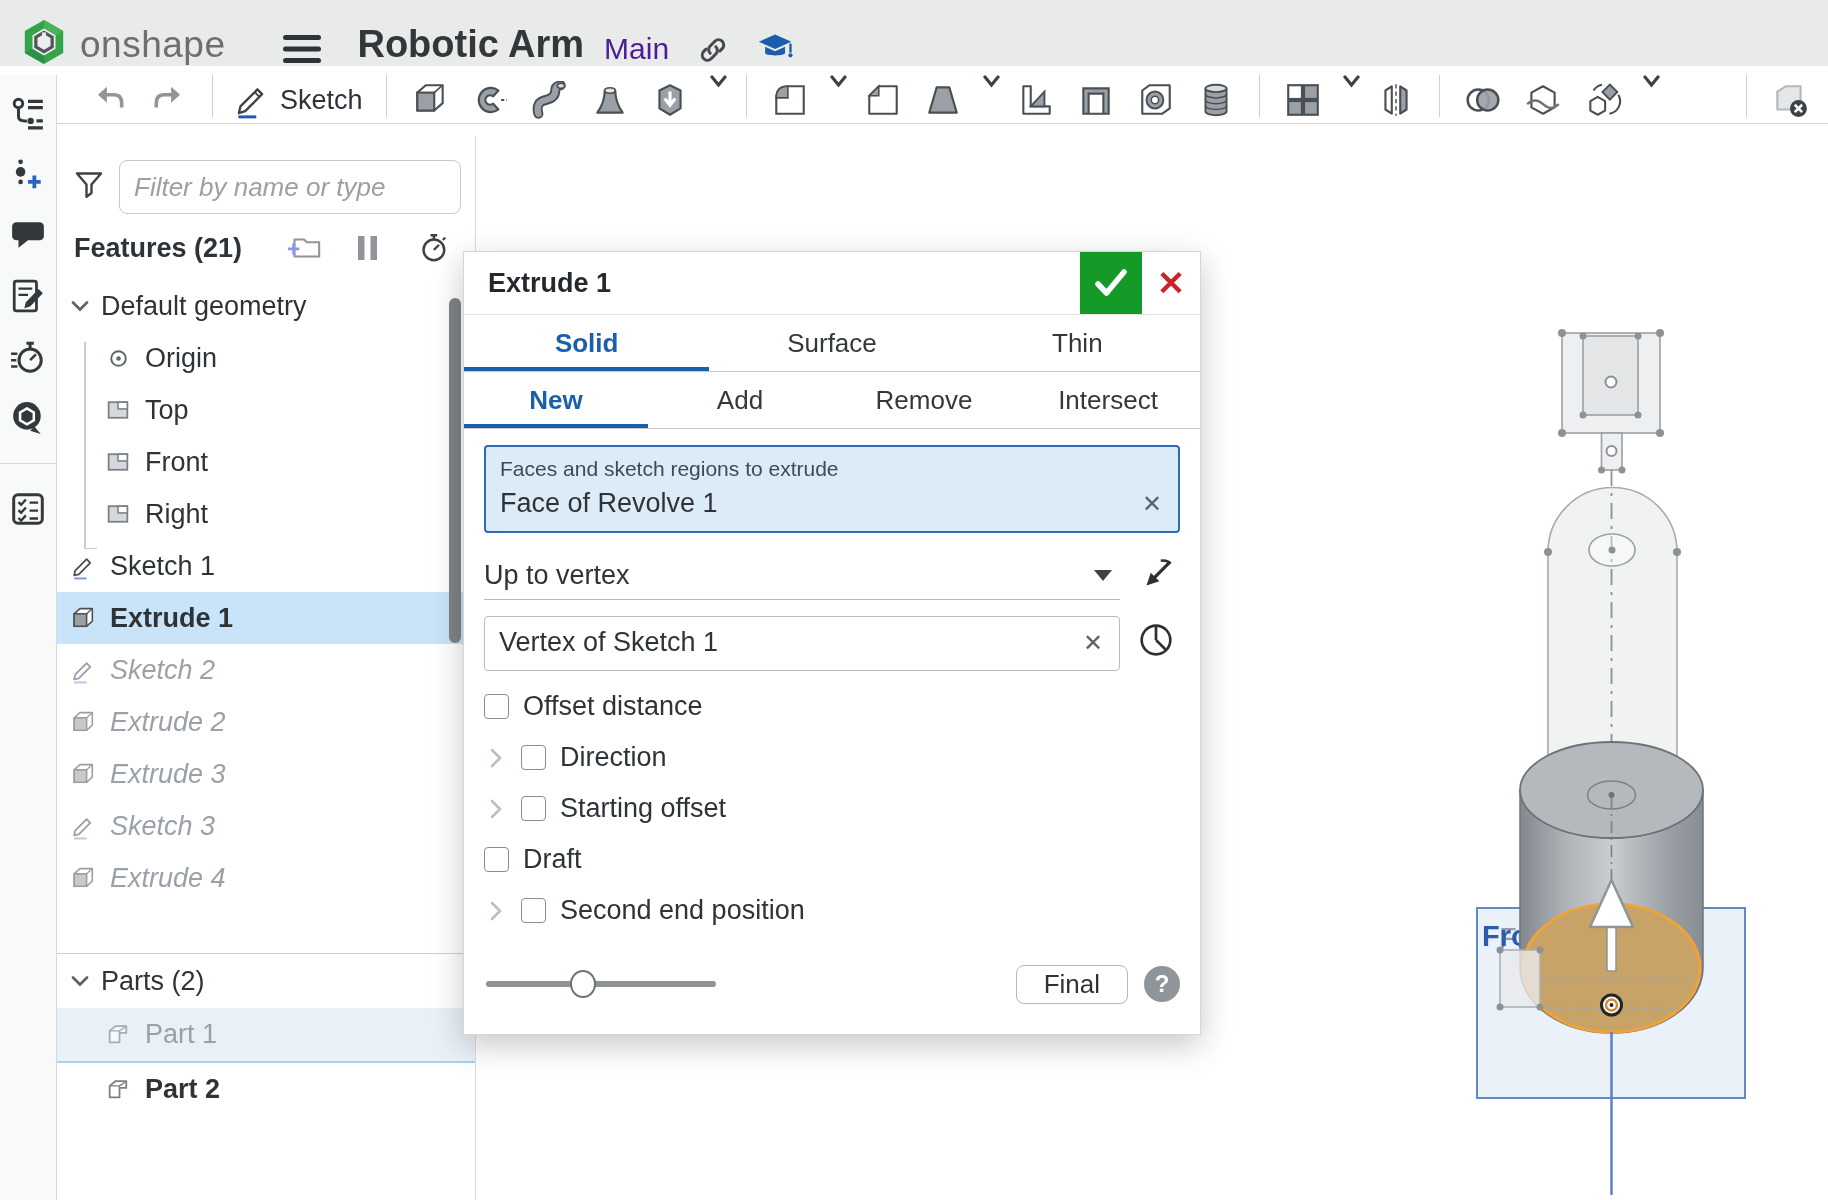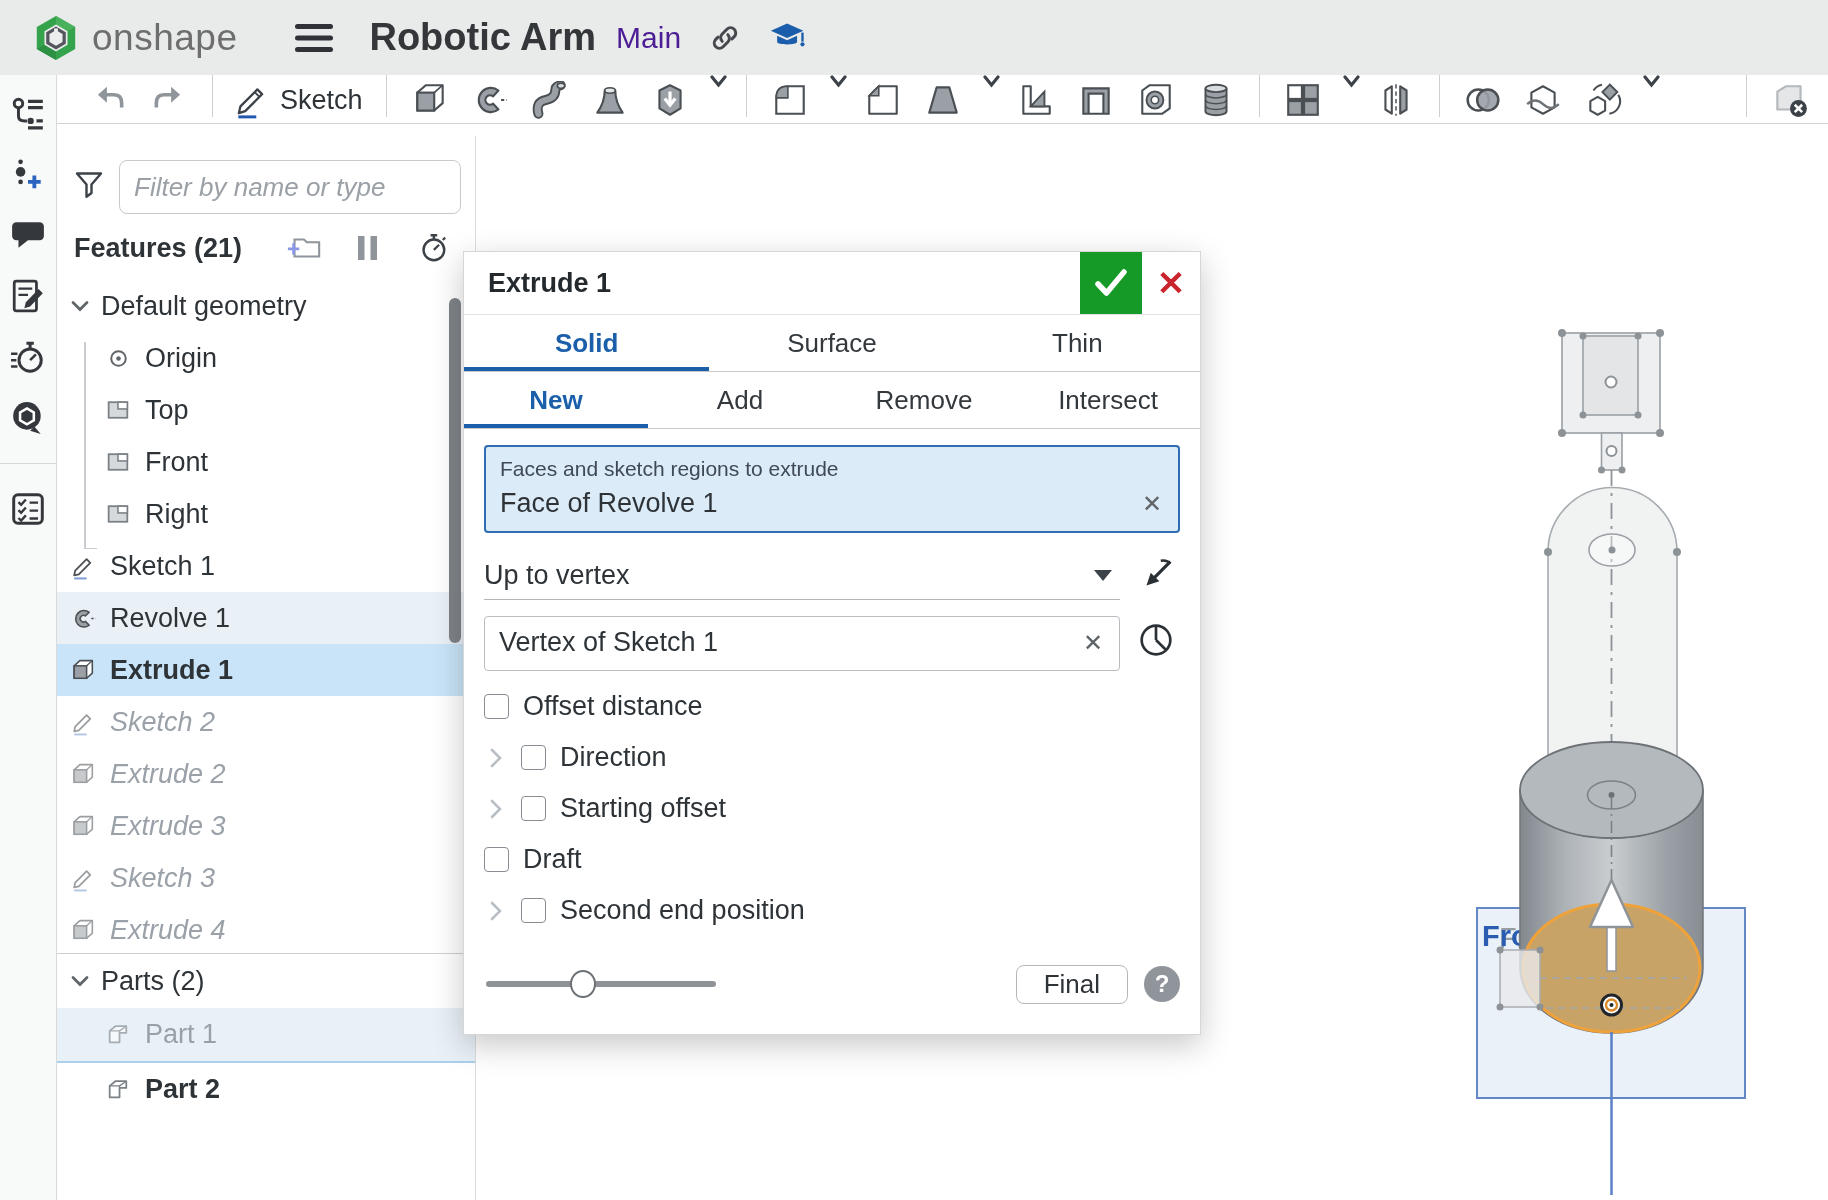--- a/index.html
+++ b/index.html
@@ -1,20 +1,20 @@
 <!DOCTYPE html>
 <html><head>
 <meta charset="utf-8">
 <style>
   html,body{margin:0;padding:0}
   body{width:1828px;height:1200px;position:relative;overflow:hidden;background:#fff;
        font-family:"Liberation Sans",sans-serif;color:#2e3338}
   
-  .header{position:absolute;top:0;left:0;right:0;height:75px;background:#e9eaea;
-          display:flex;align-items:center;padding-left:32px;box-sizing:border-box;z-index:30}
+  .header{position:absolute;top:0;left:0;right:0;height:66px;background:#e9eaea;
+          display:flex;align-items:flex-end;padding-left:20px;box-sizing:border-box;z-index:30}
   .logo svg{width:48px;height:48px;display:block}
   .brand{font-size:37px;color:#6e6e6e;margin-left:12px;letter-spacing:.5px}
   .burger{margin-left:56px;display:flex}
   .doc-title{font-size:38px;font-weight:700;color:#34373a;margin-left:34px}
   .branch{font-size:30px;color:#4c1d95;margin-left:20px}
   .hdr-ic{margin-left:28px;display:flex}
   
   .toolbar{position:absolute;top:75px;left:57px;right:0;height:49px;background:#fff;
            border-bottom:1px solid #d2d2d2;display:flex;align-items:flex-start;
            padding:0 14px 0 28px;box-sizing:border-box;gap:12px;z-index:10}
@@ -495,29 +495,20 @@
       </div>
       <div class="tree-row">
         <span class="t-ic">
           <svg viewBox="0 0 26 26">
             <path d="M5 17 L16 6 l3.5 3.5 L8.5 20.5 L4 21.5 Z" fill="#fff" stroke="#4a4f54" stroke-width="1.7" stroke-linejoin="round"></path>
             <path d="M4 24.5 h12" stroke="#7b9bd2" stroke-width="1.9"></path>
           </svg>
         </span>
         <span>Sketch 1</span>
       </div>
-      <div class="tree-row hover">
-        <span class="t-ic">
-          <svg viewBox="0 0 26 26">
-            <path d="M18.5 7 A8 8 0 1 0 18.5 19.5 L14.8 15.8 A3.2 3.2 0 1 1 14.8 10.5 Z" fill="#9aa0a6" stroke="#4a4f54" stroke-width="1.5" stroke-linejoin="round"></path>
-            <path d="M20.5 13 h4" stroke="#4a4f54" stroke-width="1.4" stroke-dasharray="2.2 1.6"></path>
-          </svg>
-        </span>
-        <span>Revolve 1</span>
-      </div>
       <div class="tree-row selected">
         <span class="t-ic">
           <svg viewBox="0 0 26 26">
             <path d="M4 8.5 L9.5 3.5 H21.5 V15.5 L16 20.5 H4 Z" fill="#fff" stroke="#4a4f54" stroke-width="1.5" stroke-linejoin="round"></path>
             <rect x="4" y="8.5" width="12" height="12" fill="#9aa0a6" stroke="#4a4f54" stroke-width="1.5"></rect>
             <path d="M16 8.5 L21.5 3.5" stroke="#4a4f54" stroke-width="1.2"></path>
           </svg>
         </span>
         <span>Extrude 1</span>
       </div>

